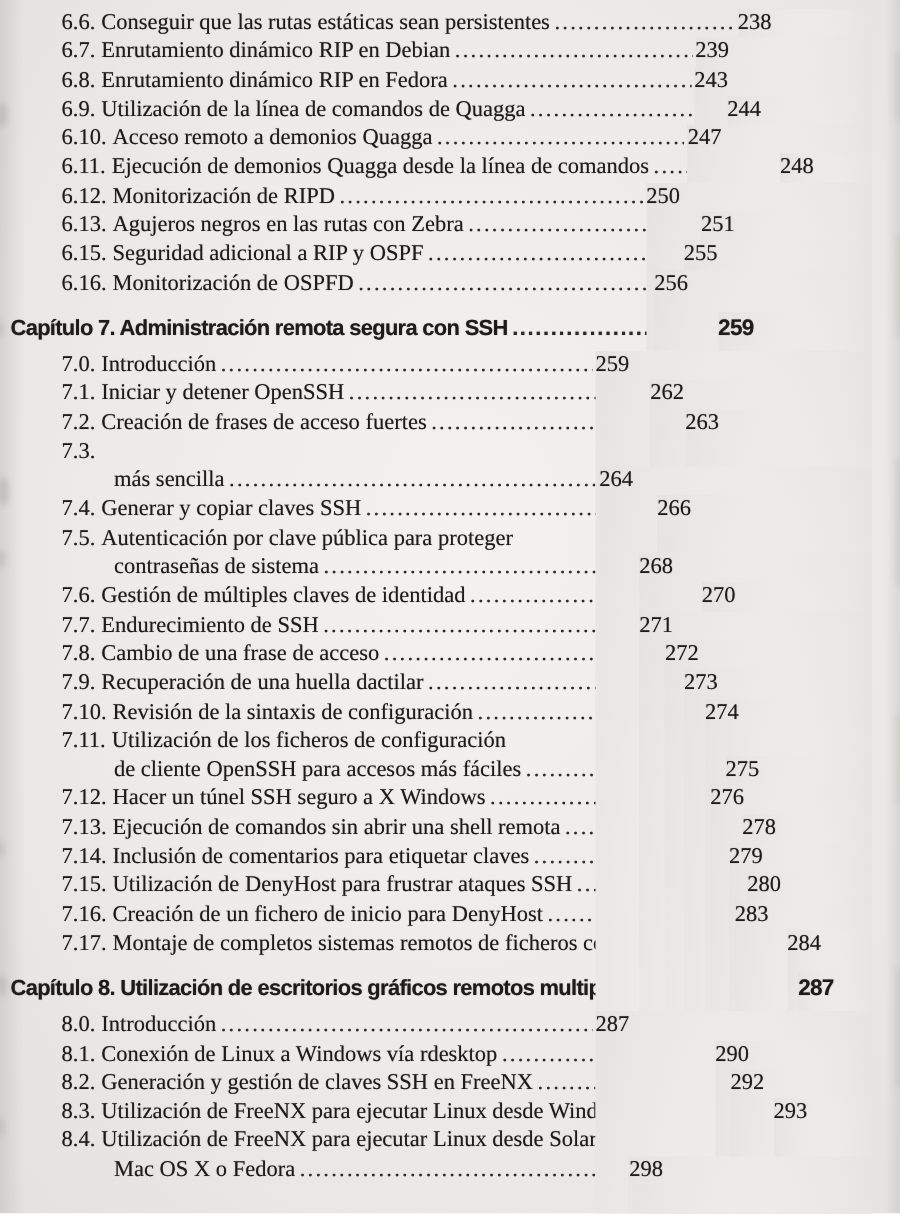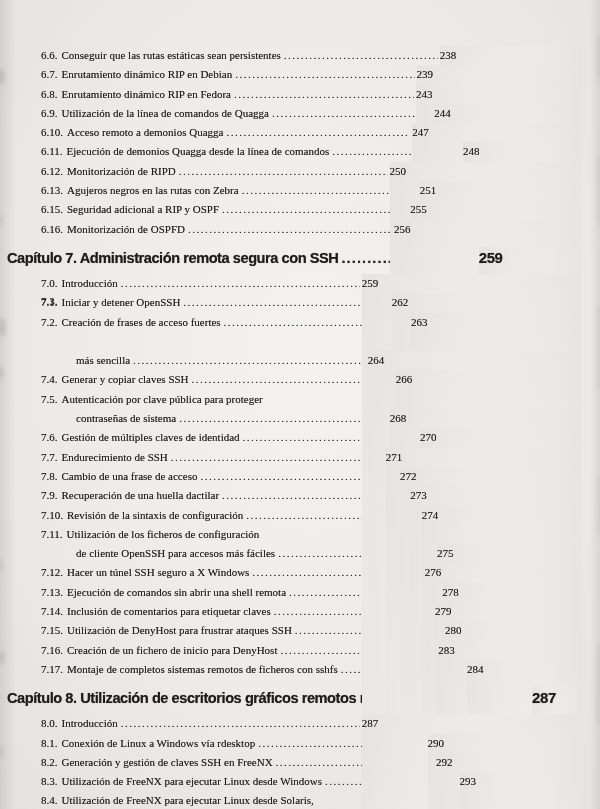--- a/index.html
+++ b/index.html
@@ -26,25 +26,25 @@
   }
   .smudge {
     position: absolute; background: #8f8d88; border-radius: 50%;
     filter: blur(2px); pointer-events: none;
   }
   #toc { position: absolute; top: 6px; left: 0; right: 0; }
   .row {
     display: flex; align-items: baseline;
     height: 19.3px; line-height: 19.3px;
     padding-left: 41px; padding-right: 19px;
-    font-size: 11px;
+    font-size: 15px;
     text-shadow: 0 0 0.6px rgba(35,33,30,0.55);
   }
   .row .num { white-space: pre; margin-right: 4px; }
-  .row .title { white-space: pre; margin-top: 40px; }
+  .row .title { white-space: pre; }
   .leader {
     flex: 1 1 auto; overflow: hidden; white-space: nowrap;
     min-width: 6px; margin: 0 2px 0 3px;
   }
   .leader::after {
     content: "..........................................................................................................................................................";
     letter-spacing: 1.5px; color: #2a2926;
   }
   .row .page { white-space: pre; }
   .row.cont { padding-left: 76px; }

